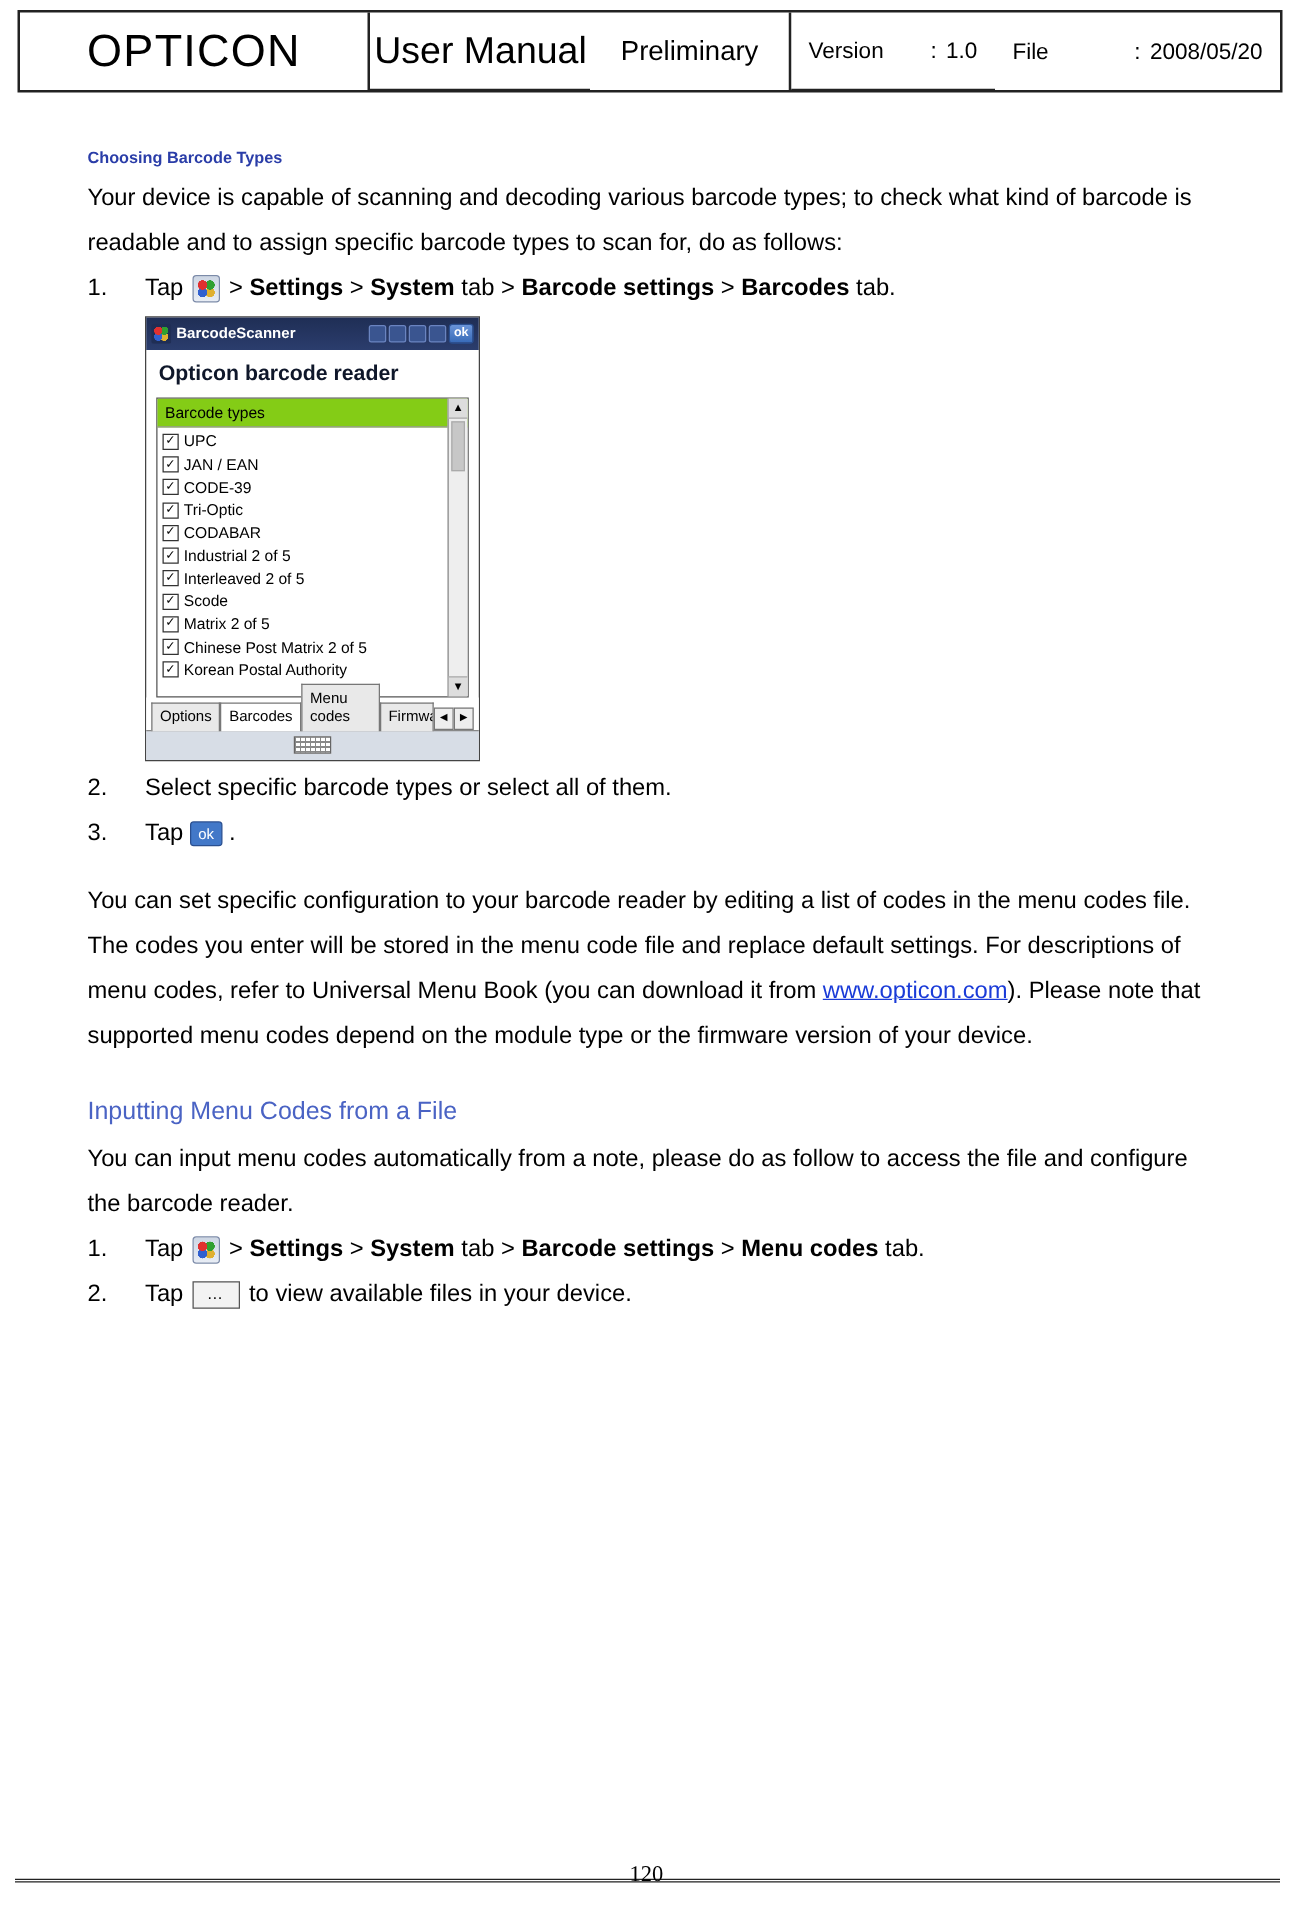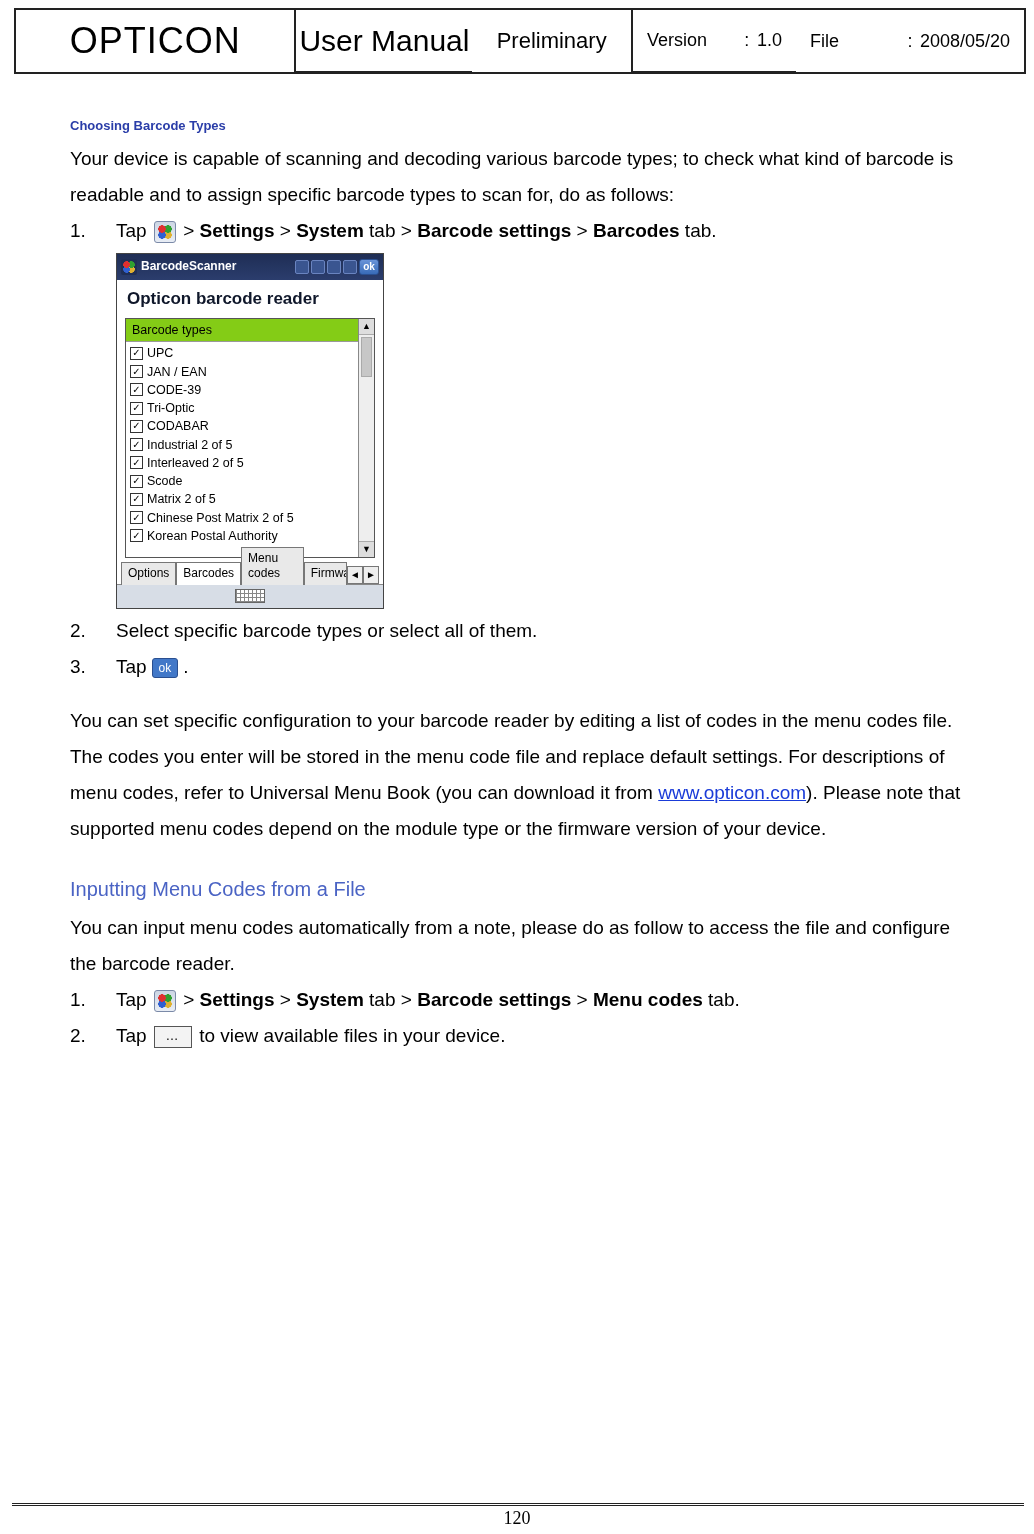--- a/index.html
+++ b/index.html
@@ -172,21 +172,21 @@
   .kb-ico {
     width:30px; height:14px; border:1px solid #666; background:#fff;
     background-image: repeating-linear-gradient(90deg,#888 0 1px, transparent 1px 4px),
                       repeating-linear-gradient(0deg,#888 0 1px, transparent 1px 4px);
   }
   .footer-line {
     position:absolute; left:12px; right:10px; bottom:28px;
     border-top: 3px double #222;
   }
   .page-num {
-    position:absolute; bottom:5px; left:0; right:0;
+    position:absolute; bottom:24px; left:0; right:0;
     text-align:center; font-family:"Times New Roman", serif; font-size:18px;
   }
   .spacer { height: 18px; }
 </style>
 </head>
 <body>
 
 <div class="hdr">
   <div class="brand">OPTICON</div>
   <div class="mid">

